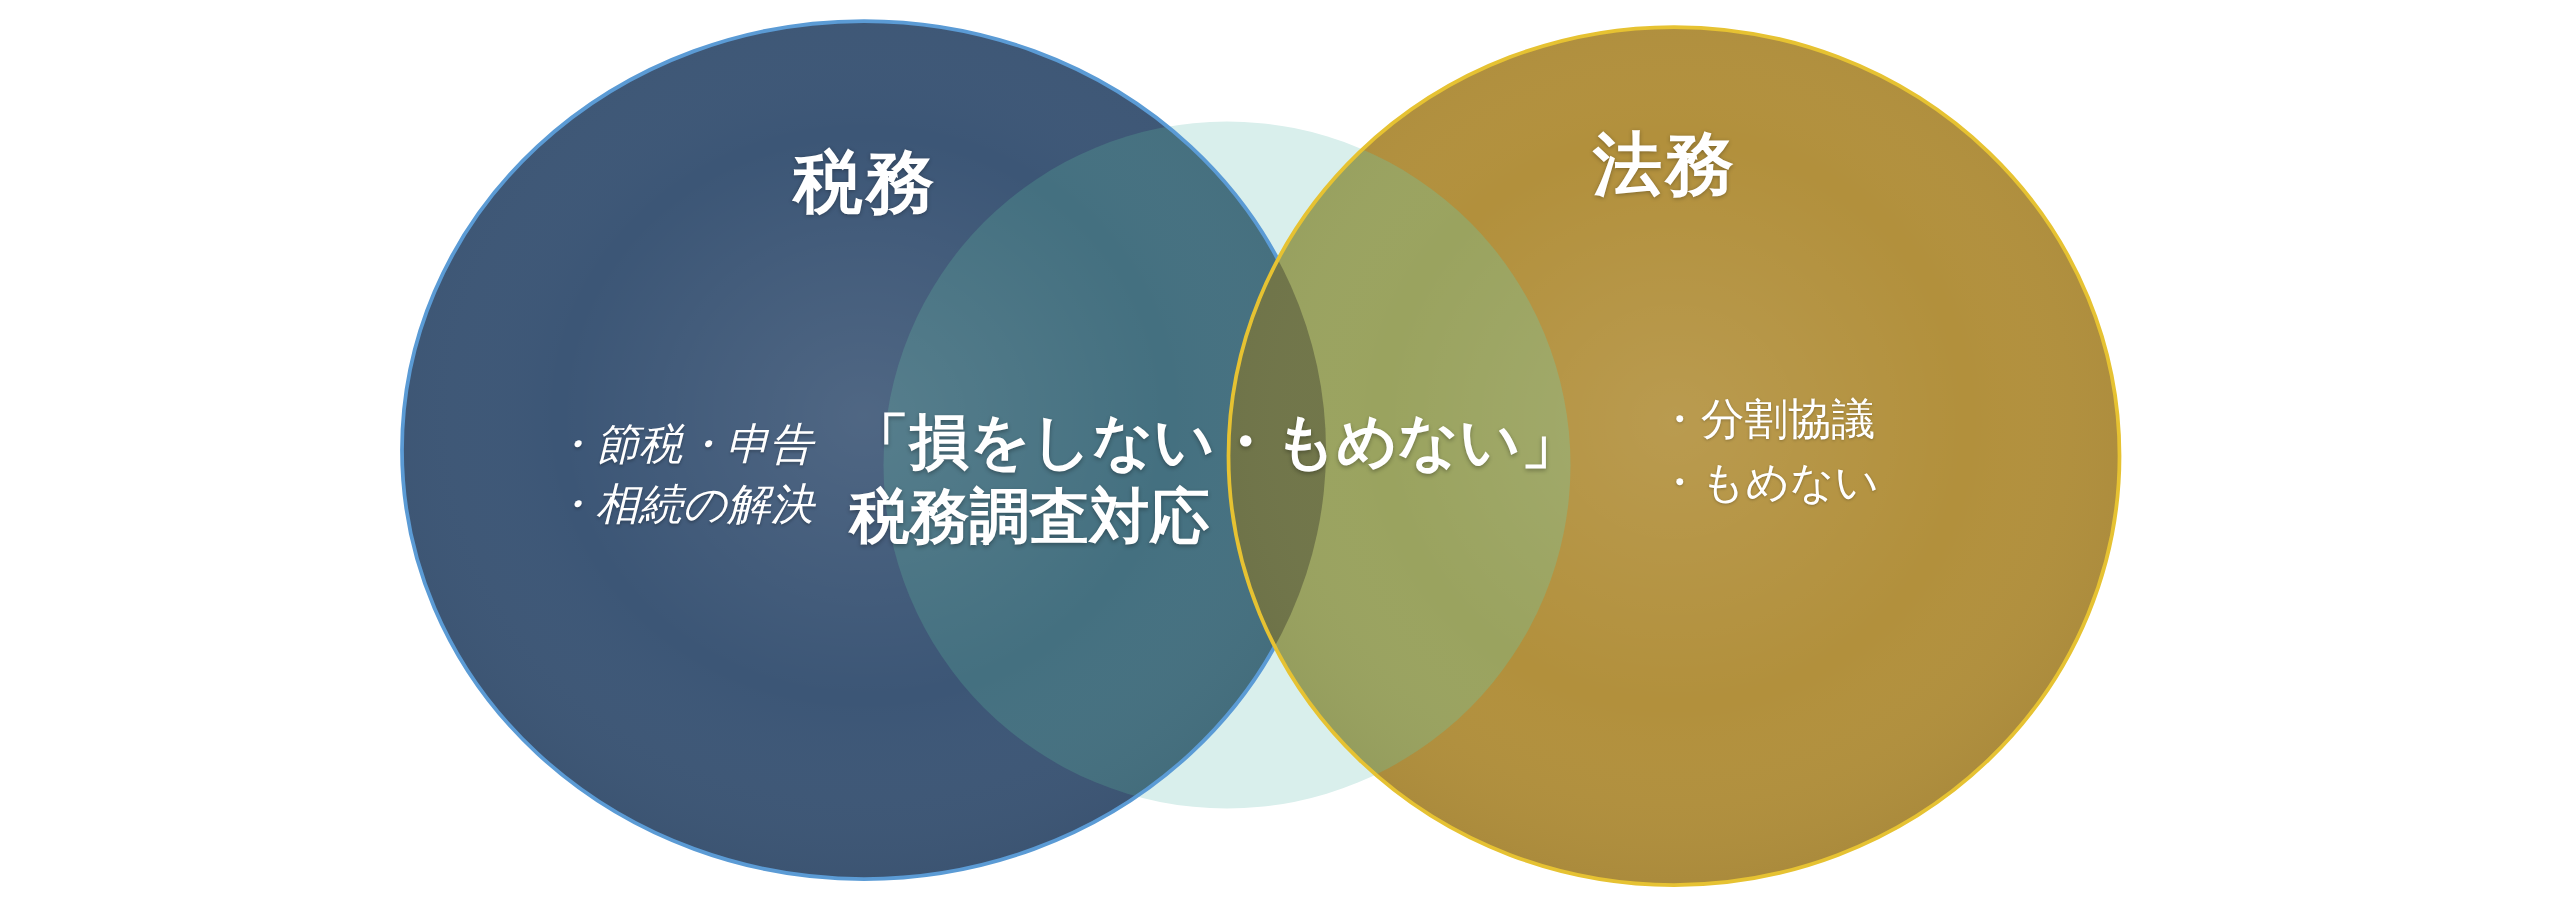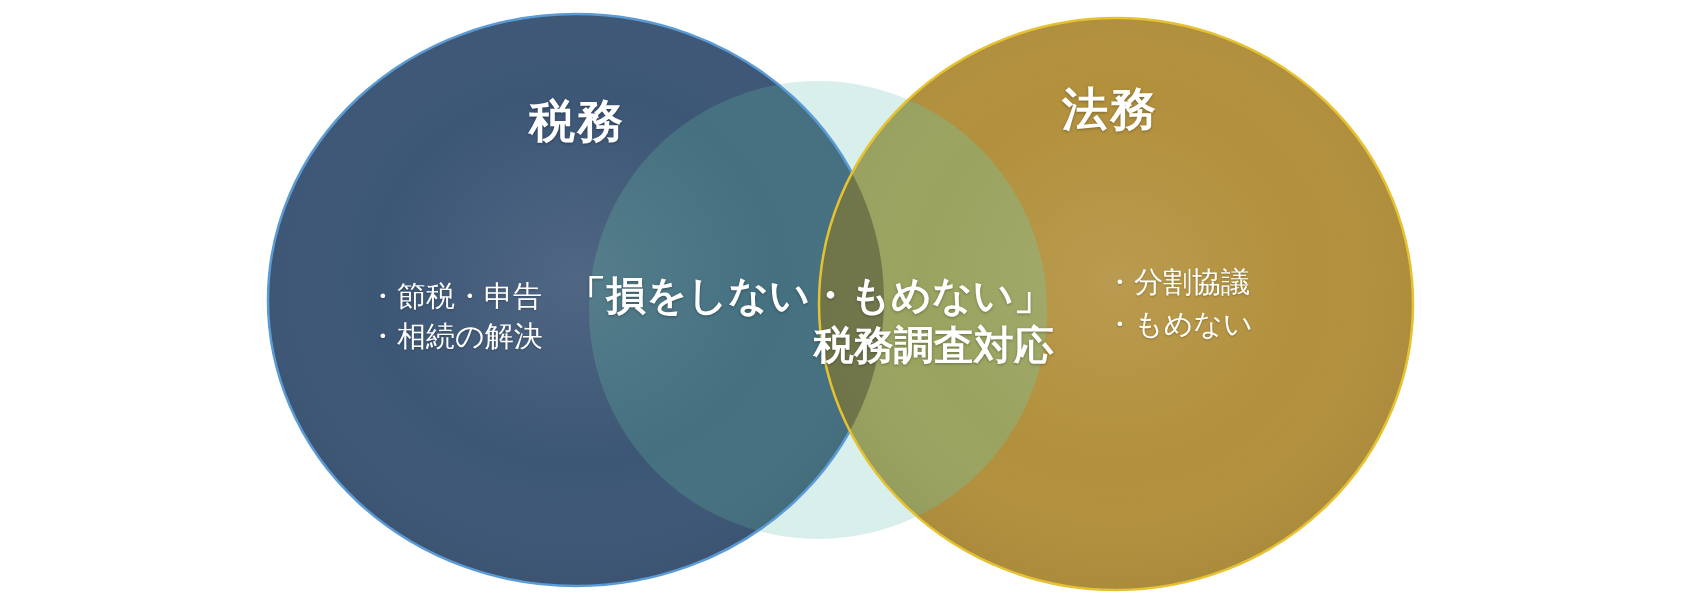--- a/index.html
+++ b/index.html
@@ -34,26 +34,26 @@
     letter-spacing: 2px;
   }
   .items {
     position: absolute;
     color: #ffffff;
     font-size: 29px;
     font-weight: normal;
     text-shadow: 0 1px 2px rgba(0,0,0,0.25);
     white-space: nowrap;
   }
-  .items.tax   { line-height: 40px; }
-  .items.legal { line-height: 42px; }
+  .items.tax   { line-height: 40px; font-style: italic; }
+  .items.legal { line-height: 42px; font-family: Liberation Mono, monospace; }
   .center-text {
     position: absolute;
     transform: translateX(-50%);
-    text-align: right;
+    text-align: left;
     color: #ffffff;
     font-size: 40px;
     font-weight: bold;
     line-height: 50px;
     text-shadow: 0 1px 3px rgba(0,0,0,0.30);
     white-space: nowrap;
   }
 </style>
 </head>
 <body>

